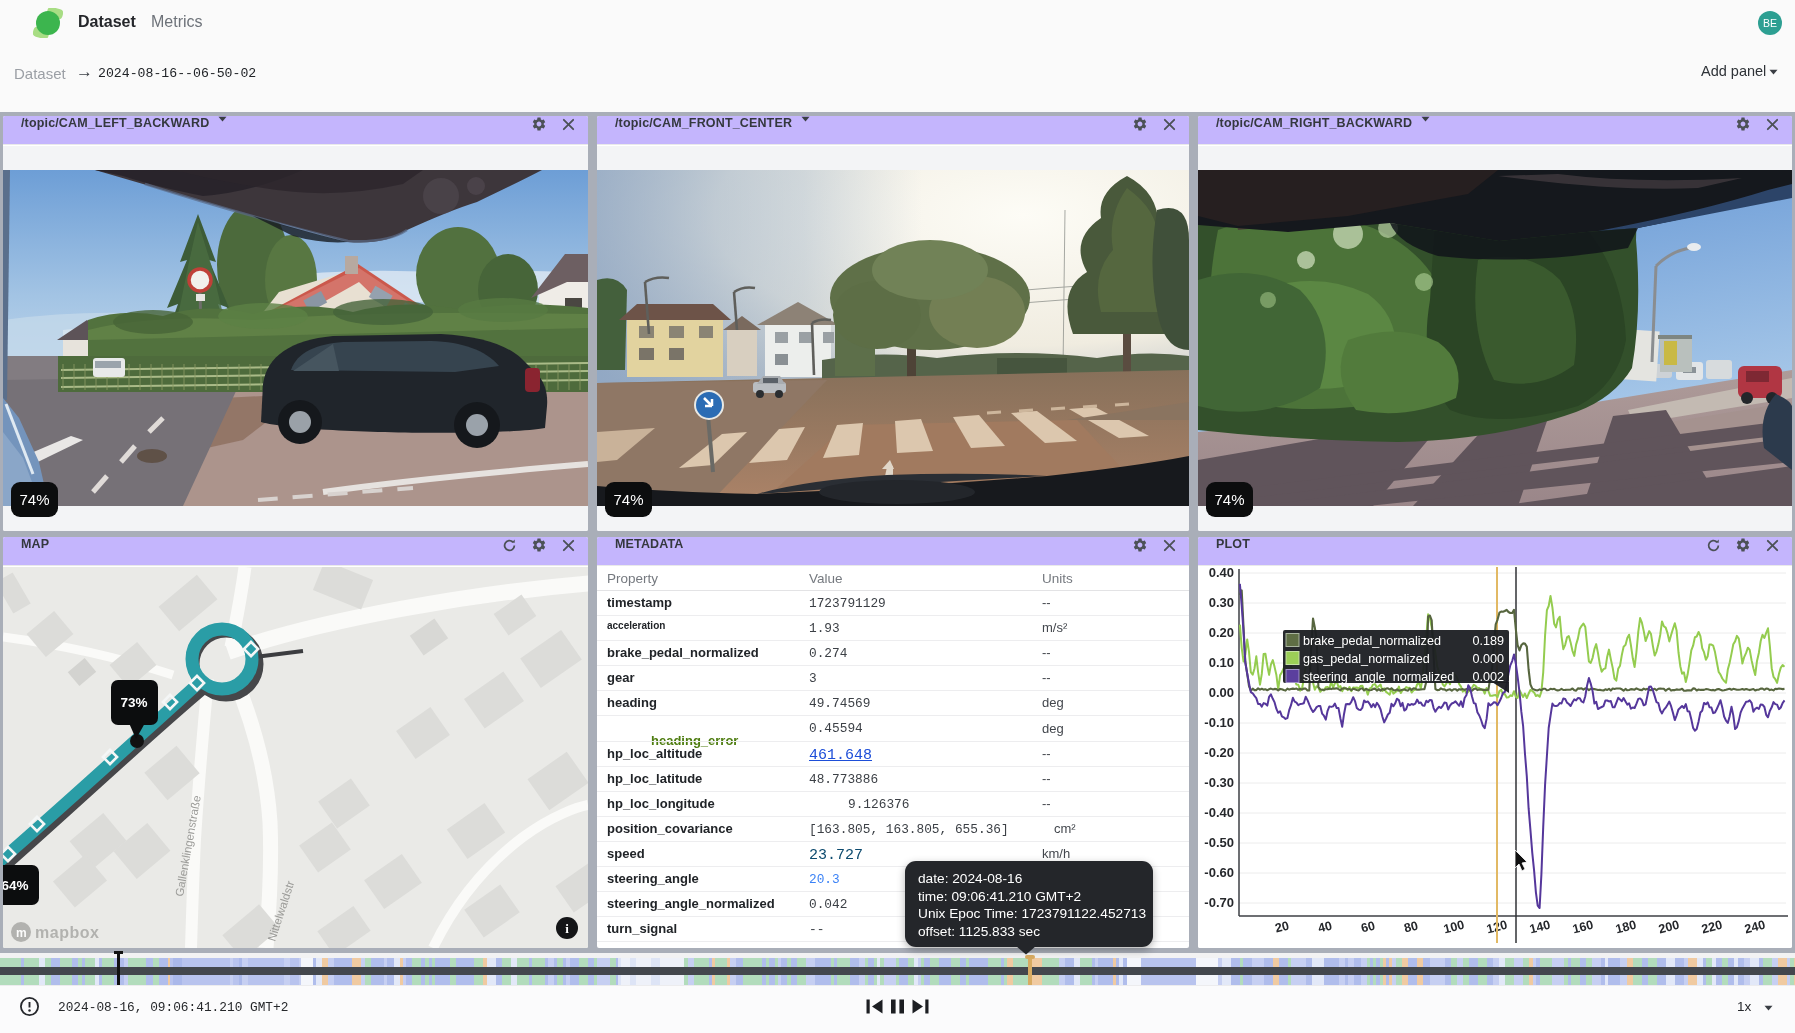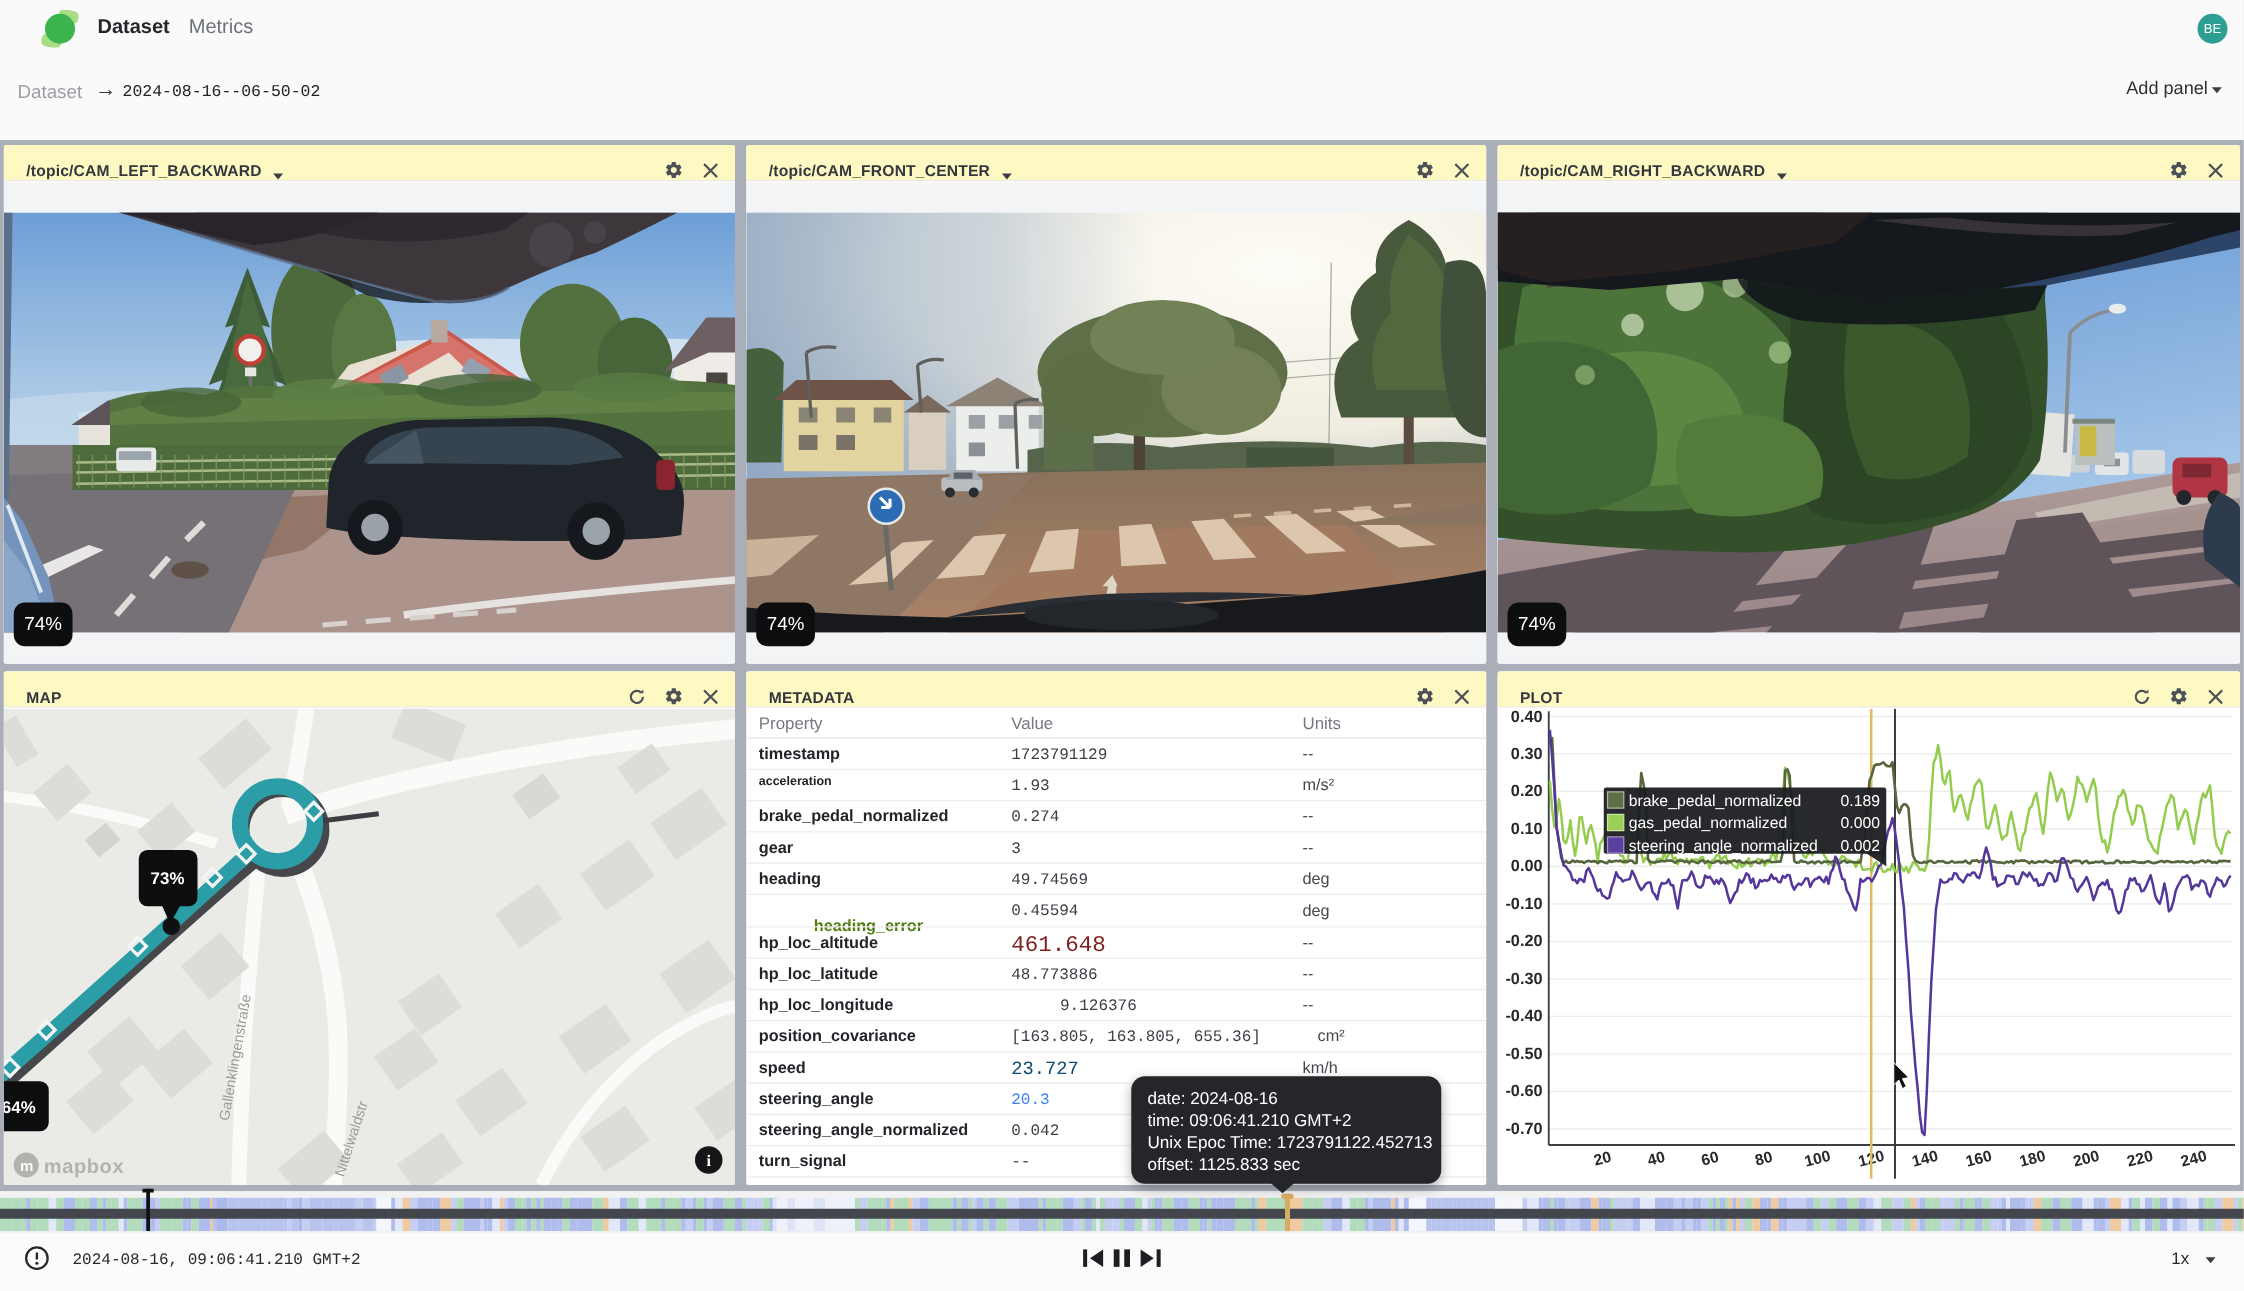--- a/index.html
+++ b/index.html
@@ -1,20 +1,20 @@
 <!DOCTYPE html>
 <html><head><meta charset="utf-8">
 <style>
   * { margin:0; padding:0; box-sizing:border-box; }
   html,body { width:1795px; height:1033px; overflow:hidden; background:#fafafa;
     font-family:"Liberation Sans", sans-serif; }
   .abs { position:absolute; }
   .panel { position:absolute; background:#fff; border-radius:2px; overflow:hidden; }
-  .phead { position:absolute; left:0; top:0; right:0; height:29px; background:#fef9c3;
-    border-bottom:1px solid #e9e9ea; display:flex; align-items:flex-end; padding:0 12px 0 18px; }
+  .phead { position:absolute; left:0; top:0; right:0; height:29px; background:#c4b5fd;
+    border-bottom:1px solid #e9e9ea; display:flex; align-items:flex-start; padding:0 12px 0 18px; }
   .ptitle { font-size:12.5px; font-weight:700; color:#34383e; letter-spacing:.15px; }
   .hicons { margin-left:auto; display:flex; align-items:center; gap:14px; }
   .badge { position:absolute; width:47px; height:35px; background:#0c0d0e; border-radius:9px;
     color:#fff; font-size:15px; display:flex; align-items:center; justify-content:center; z-index:5;}
   .mono { font-family:"Liberation Mono", monospace; }
 </style></head>
 <body>
 
 <div class="abs" style="left:33px;top:8px;width:30px;height:30px;">
  <svg width="30" height="30" viewBox="0 0 30 30">
@@ -650,21 +650,21 @@
       <div class="abs" style="left:0;top:123px;width:592px;height:1px;background:#ededef;"></div>
       <div class="abs" style="left:10px;top:128px;font-size:13px;font-weight:700;color:#212428;">heading</div>
       <div class="abs mono" style="left:212px;top:129px;font-size:12.8px;color:#3c4046;">49.74569</div>
       <div class="abs" style="left:445px;top:128px;font-size:13px;color:#43474d;">deg</div>
       <div class="abs" style="left:0;top:148px;width:592px;height:1px;background:#ededef;"></div>
       <div class="abs" style="left:10px;top:166px;font-size:13px;font-weight:700;color:#4d7c0f;padding-left:44px;">heading_error</div>
       <div class="abs mono" style="left:212px;top:154px;font-size:12.8px;color:#3c4046;">0.45594</div>
       <div class="abs" style="left:445px;top:154px;font-size:13px;color:#43474d;">deg</div>
       <div class="abs" style="left:0;top:174px;width:592px;height:1px;background:#ededef;"></div>
       <div class="abs" style="left:10px;top:179px;font-size:13px;font-weight:700;color:#212428;">hp_loc_altitude</div>
-      <div class="abs mono" style="left:212px;top:180px;font-size:18px;color:#7f1d1d;">461.648</div>
+      <div class="abs mono" style="left:212px;top:180px;font-size:15px;color:#1d4ed8;text-decoration:underline;">461.648</div>
       <div class="abs" style="left:445px;top:179px;font-size:13px;color:#43474d;">--</div>
       <div class="abs" style="left:0;top:199px;width:592px;height:1px;background:#ededef;"></div>
       <div class="abs" style="left:10px;top:204px;font-size:13px;font-weight:700;color:#212428;">hp_loc_latitude</div>
       <div class="abs mono" style="left:212px;top:205px;font-size:12.8px;color:#3c4046;">48.773886</div>
       <div class="abs" style="left:445px;top:204px;font-size:13px;color:#43474d;">--</div>
       <div class="abs" style="left:0;top:224px;width:592px;height:1px;background:#ededef;"></div>
       <div class="abs" style="left:10px;top:229px;font-size:13px;font-weight:700;color:#212428;">hp_loc_longitude</div>
       <div class="abs mono" style="left:212px;top:230px;font-size:12.8px;color:#3c4046;margin-left:39px;">9.126376</div>
       <div class="abs" style="left:445px;top:229px;font-size:13px;color:#43474d;">--</div>
       <div class="abs" style="left:0;top:249px;width:592px;height:1px;background:#ededef;"></div>

